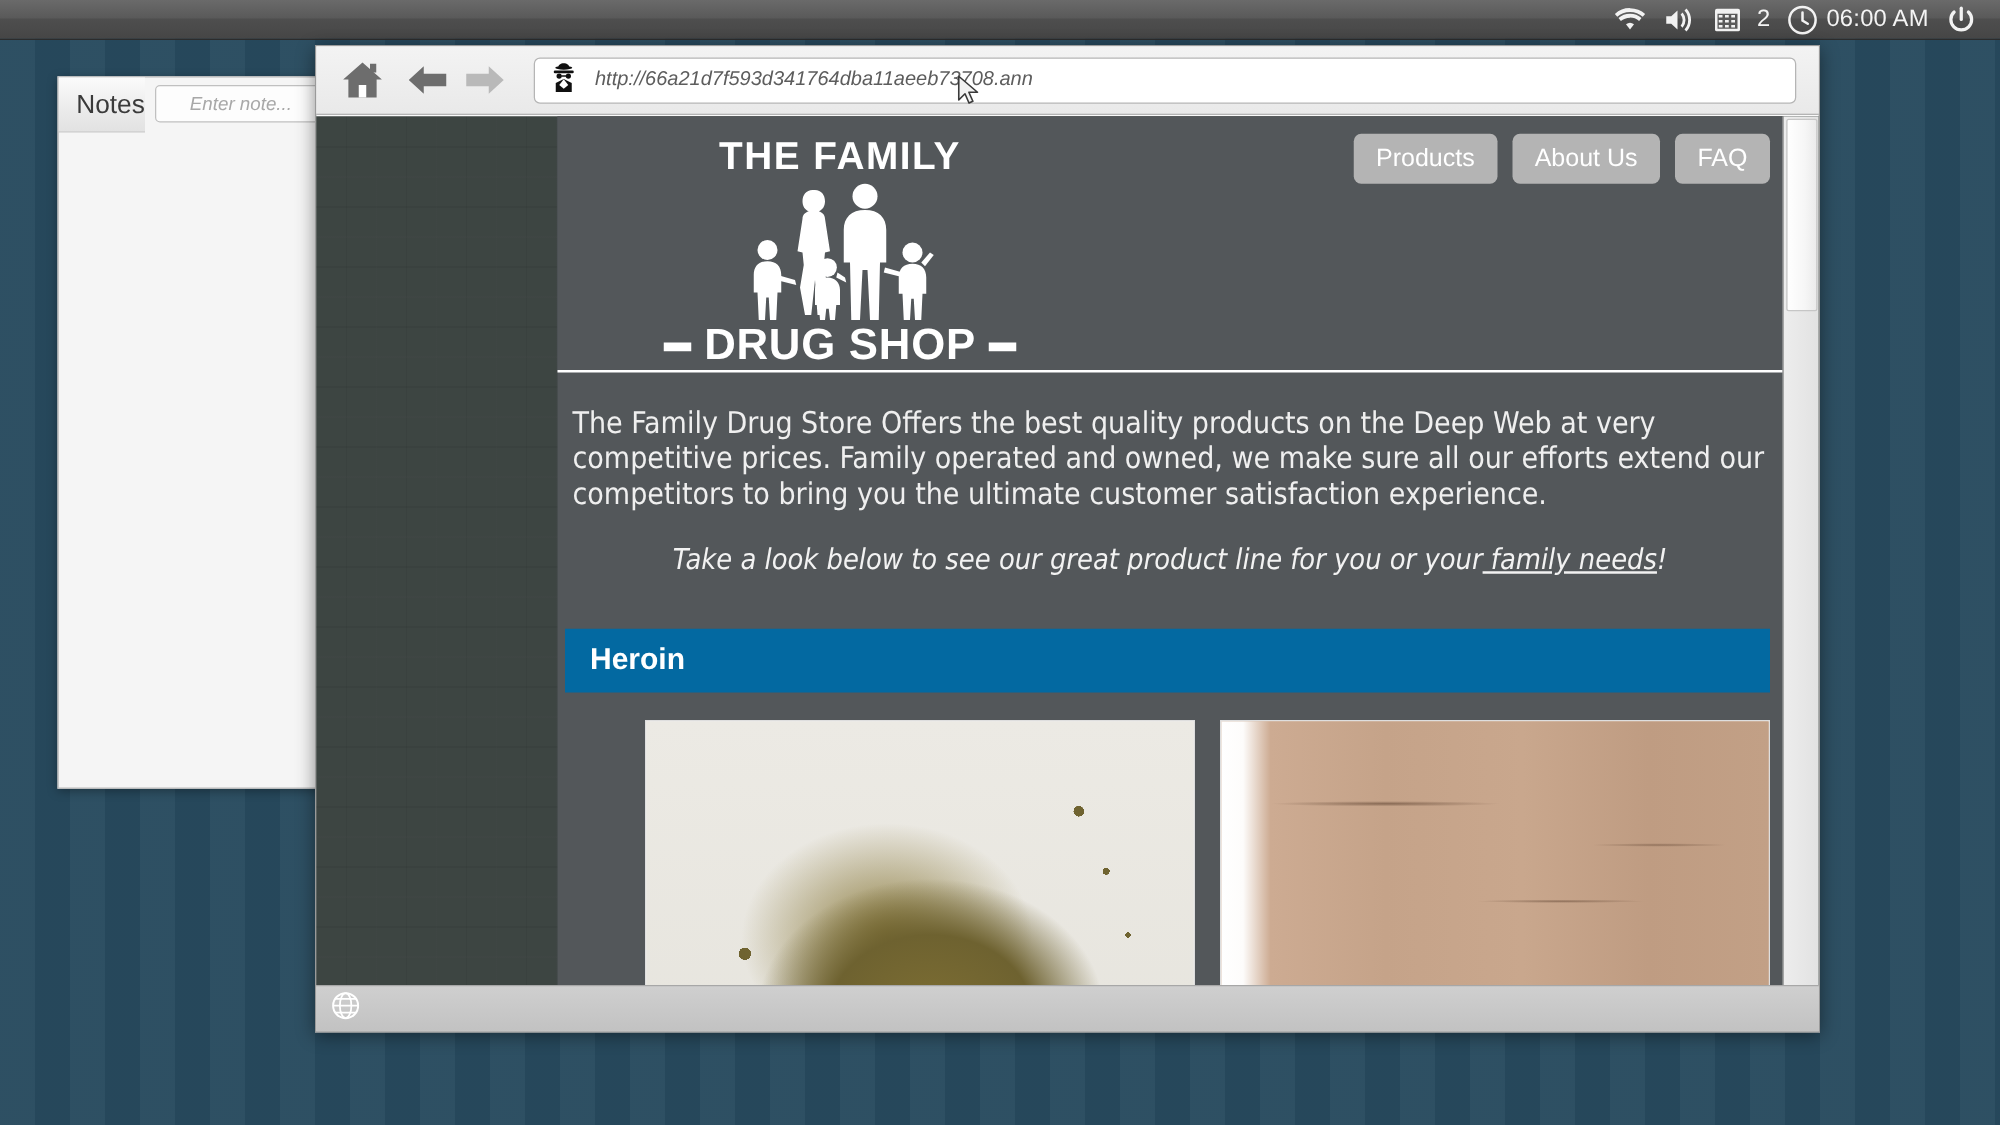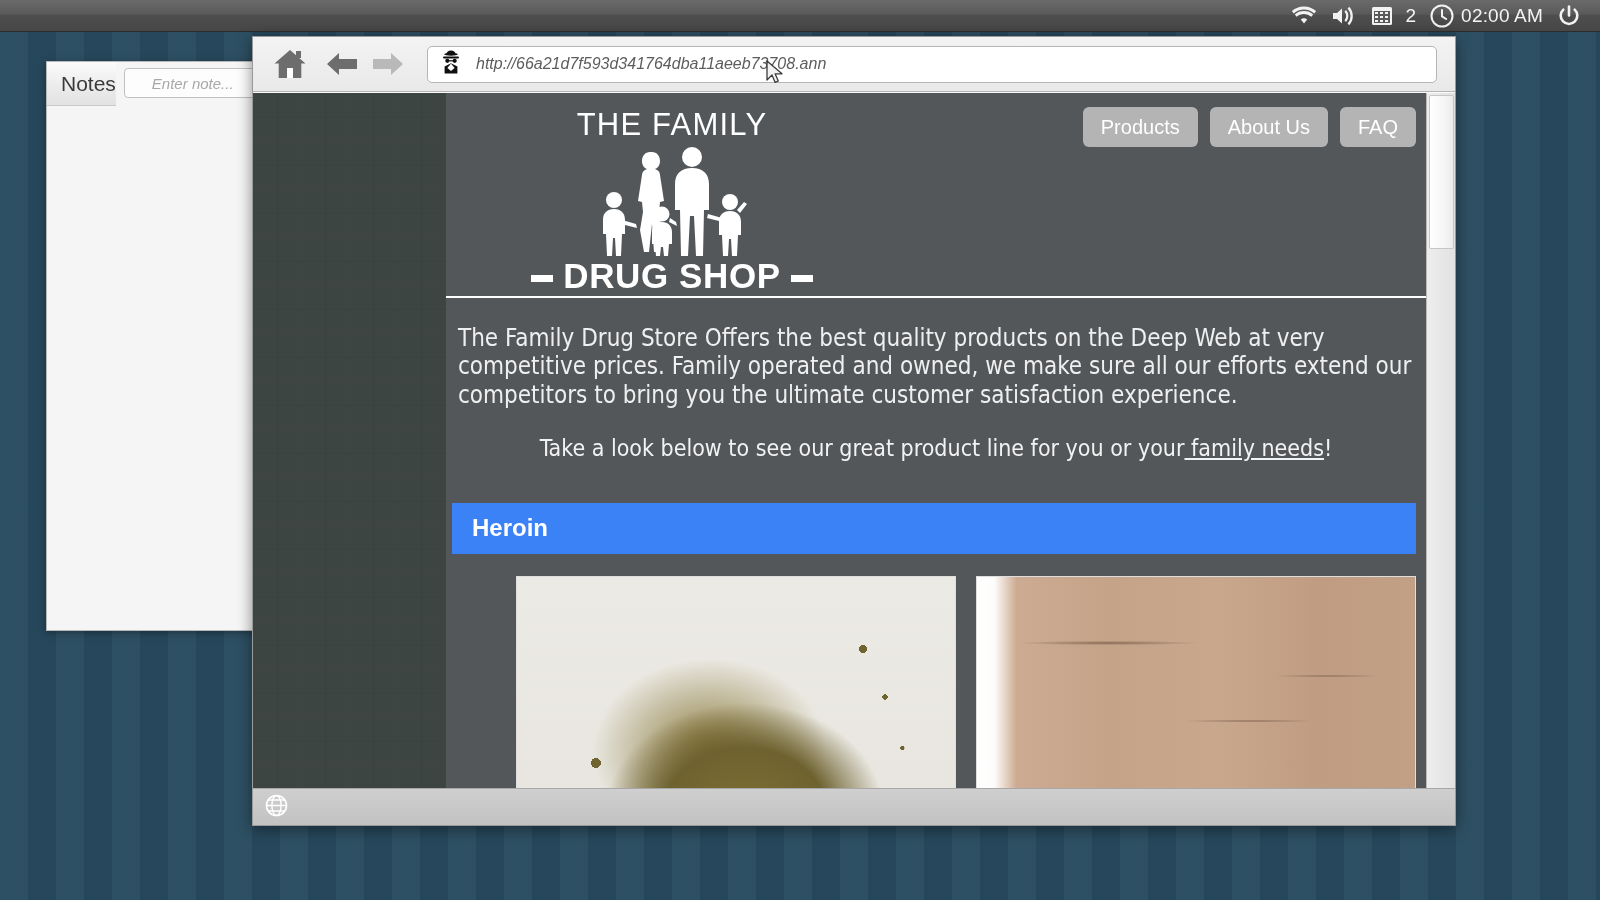--- a/index.html
+++ b/index.html
@@ -164,21 +164,21 @@
     font-size: 20px;
     padding: 8px 18px;
     cursor: pointer;
     line-height: 1.2;
   }
   #logo-block {
     text-align: center; width: 420px; margin-left: 16px;
     color: #ffffff;
   }
   #logo-top {
-    font-size: 31px; font-weight: normal; letter-spacing: 1.2px;
+    font-size: 31px; font-weight: bold; letter-spacing: 1.2px;
     line-height: 1.05; margin-top: 6px;
   }
   #logo-bottom {
     font-size: 35px; font-weight: bold; letter-spacing: .6px;
     margin-top: -4px;
   }
   #logo-art { height: 118px; display: flex; align-items: flex-end; justify-content: center; }
 
   #intro {
     padding: 26px 12px 4px 12px;
@@ -186,29 +186,29 @@
   }
   #intro p {
     margin: 0;
     font-family: "DejaVu Sans Condensed", "Liberation Sans Narrow", "Liberation Sans", sans-serif;
     font-size: 24px; line-height: 1.18;
     font-stretch: condensed;
   }
   #intro-strong { font-weight: normal; }
   #intro-sub {
     margin-top: 26px; text-align: center;
-    font-size: 23px; color: #f2f2f2;
+    font-style: italic; font-size: 23px; color: #f2f2f2;
     font-family: "DejaVu Sans Condensed", "Liberation Sans Narrow", "Liberation Sans", sans-serif;
   }
   #family-needs-link { text-decoration: underline; cursor: pointer; }
 
   #section-heroin {
     margin: 38px 0 0 6px;
     width: 964px;
-    background: #3b82f6;
+    background: #0369a1;
     color: #ffffff;
     font-size: 24px; font-weight: bold;
     padding: 11px 0 12px 20px;
     box-sizing: border-box;
   }
   #product-row {
     display: flex; gap: 20px;
     padding: 22px 0 0 70px;
   }
   .product-card {
@@ -312,21 +312,21 @@
       </svg>
     </div>
     <span id="tray-cal-count">2</span>
 
     <div class="tray-item" style="padding-right:2px;padding-left:14px;">
       <svg width="24" height="24" viewBox="0 0 24 24">
         <circle cx="12" cy="12" r="10.5" fill="none" stroke="#f2f2f2" stroke-width="2"></circle>
         <path d="M12 6v6.4l4.2 2.6" fill="none" stroke="#f2f2f2" stroke-width="2" stroke-linecap="round"></path>
       </svg>
     </div>
-    <span id="tray-clock-text">02:00 AM</span>
+    <span id="tray-clock-text">06:00 AM</span>
 
     <div class="tray-item" style="padding-left:14px;">
       <svg width="24" height="24" viewBox="0 0 24 24">
         <path d="M12 2.5v9" fill="none" stroke="#f2f2f2" stroke-width="2.6" stroke-linecap="round"></path>
         <path d="M6.3 5.6a8.3 8.3 0 1 0 11.4 0" fill="none" stroke="#f2f2f2" stroke-width="2.6" stroke-linecap="round"></path>
       </svg>
     </div>
   </div>
 
   <div id="notes-window">

